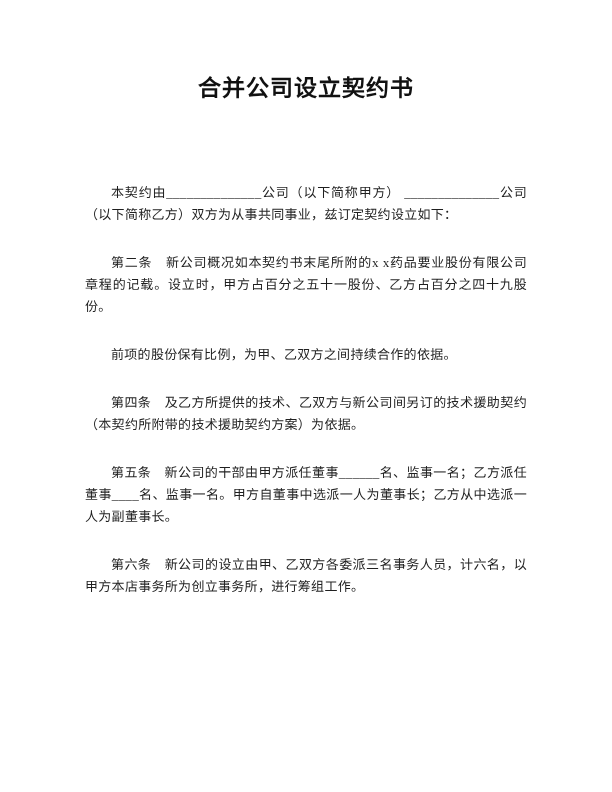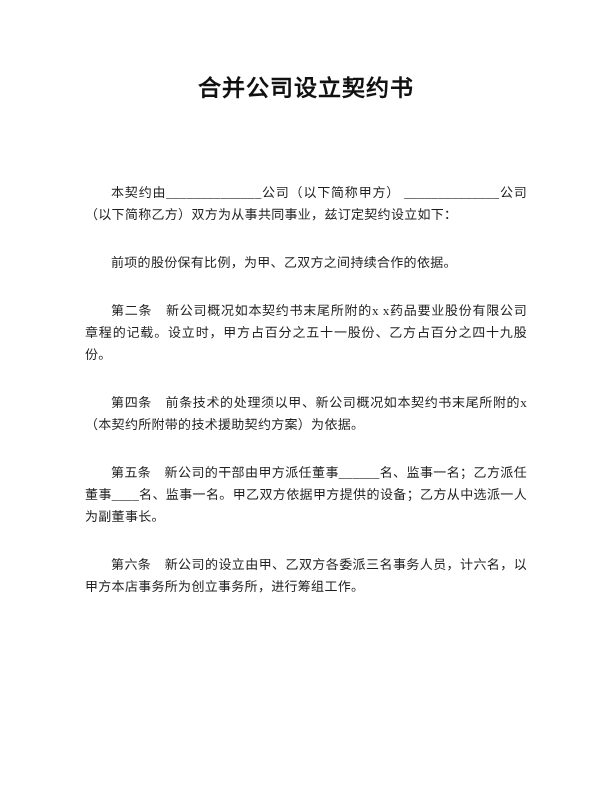--- a/index.html
+++ b/index.html
@@ -41,19 +41,19 @@
   }
 </style>
 </head>
 <body>
 
 <div class="page">
   <h1 class="doc-title">合并公司设立契约书</h1>
 
   <div class="doc-body">
     <p>本契约由______________公司（以下简称甲方） ______________公司（以下简称乙方）双方为从事共同事业，兹订定契约设立如下：</p>
+    <p>第二条　新公司概况如本契约书末尾所附的x x药品要业股份有限公司章程的记载。设立时，甲方占百分之五十一股份、乙方占百分之四十九股份。</p>
     <p>前项的股份保有比例，为甲、乙双方之间持续合作的依据。</p>
-    <p>第二条　新公司概况如本契约书末尾所附的x x药品要业股份有限公司章程的记载。设立时，甲方占百分之五十一股份、乙方占百分之四十九股份。</p>
-    <p>第四条　前条技术的处理须以甲、新公司概况如本契约书末尾所附的x（本契约所附带的技术援助契约方案）为依据。</p>
-    <p>第五条　新公司的干部由甲方派任董事______名、监事一名；乙方派任董事____名、监事一名。甲乙双方依据甲方提供的设备；乙方从中选派一人为副董事长。</p>
+    <p>第四条　及乙方所提供的技术、乙双方与新公司间另订的技术援助契约（本契约所附带的技术援助契约方案）为依据。</p>
+    <p>第五条　新公司的干部由甲方派任董事______名、监事一名；乙方派任董事____名、监事一名。甲方自董事中选派一人为董事长；乙方从中选派一人为副董事长。</p>
     <p>第六条　新公司的设立由甲、乙双方各委派三名事务人员，计六名，以甲方本店事务所为创立事务所，进行筹组工作。</p>
   </div>
 </div>
 
 </body></html>

